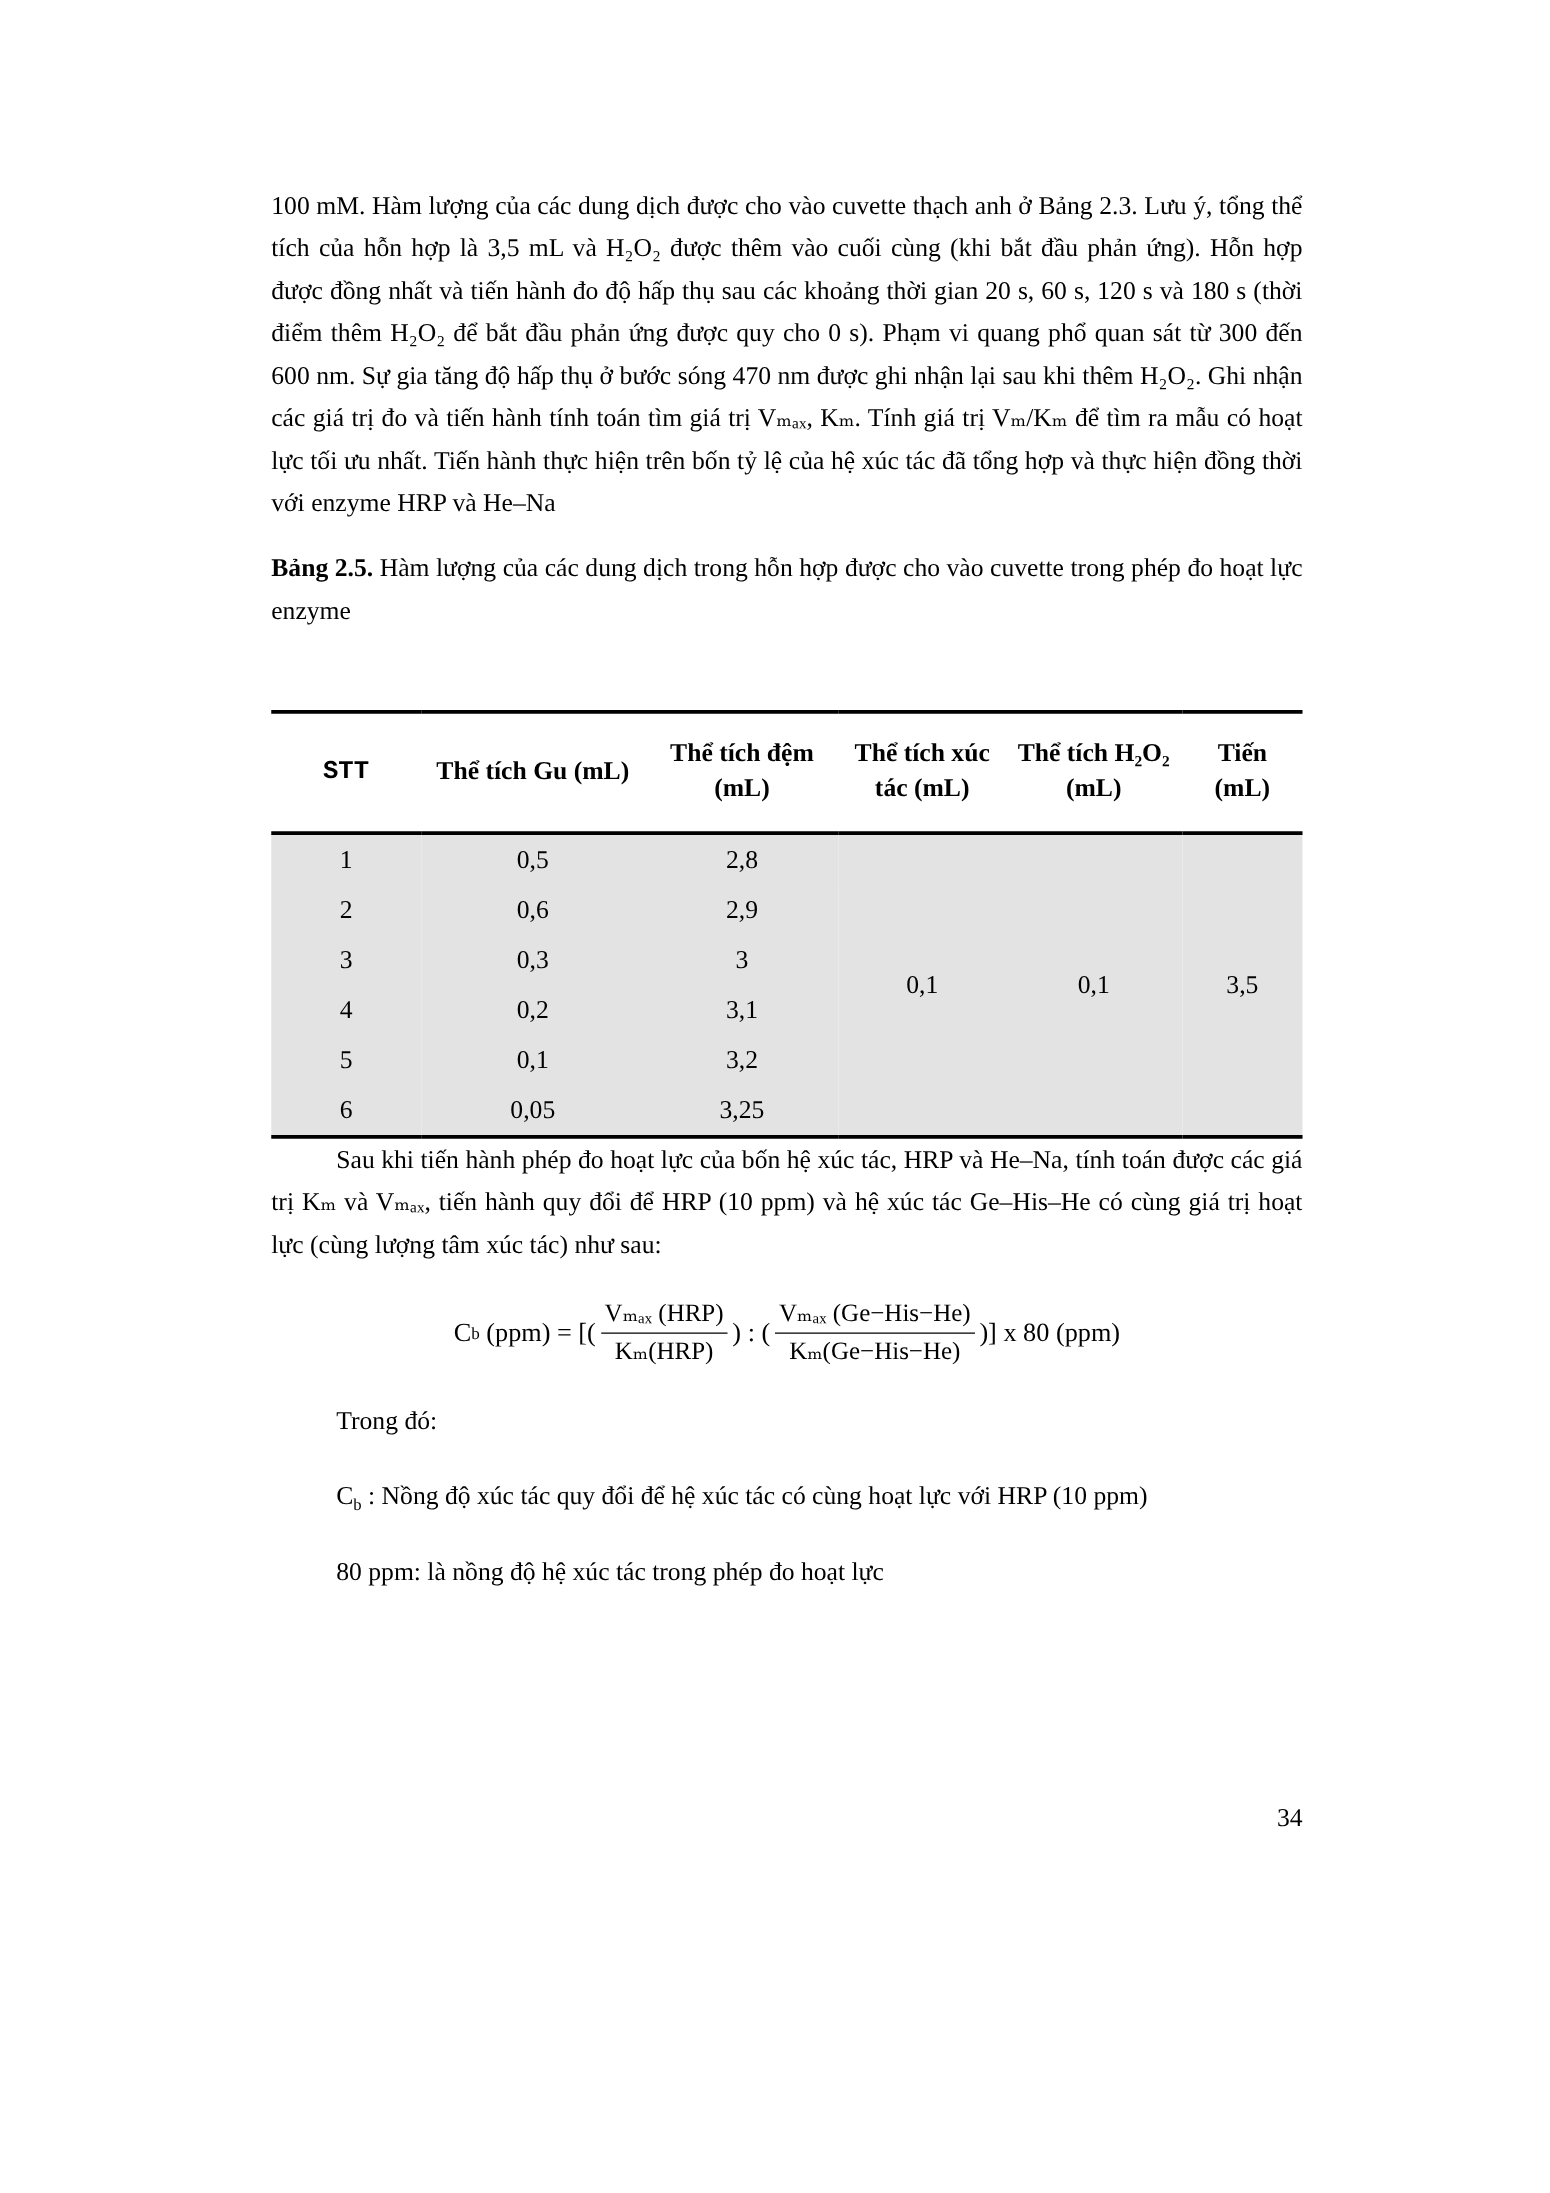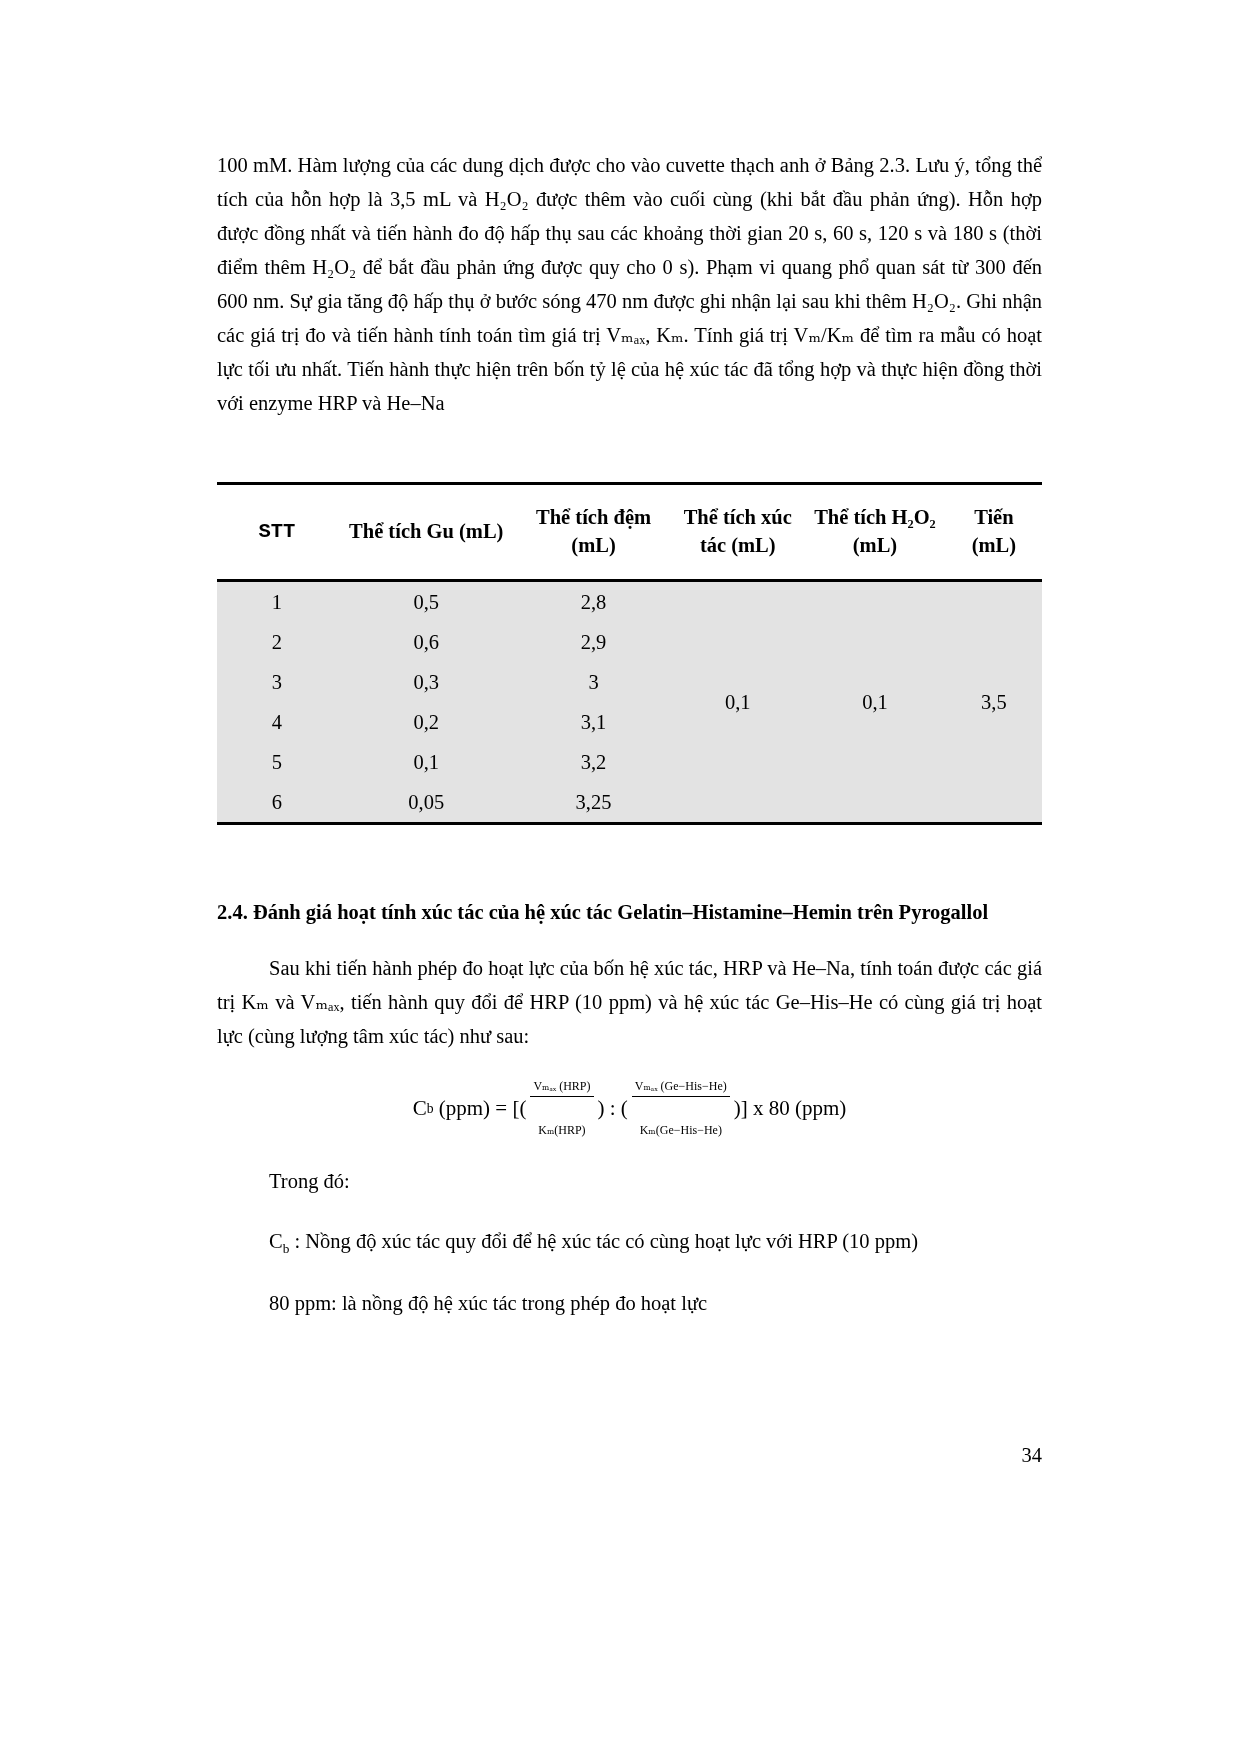--- a/index.html
+++ b/index.html
@@ -70,24 +70,23 @@
     justify-content:center;
     margin:26px 0 10px 0;
     font-size:21px;
     white-space:pre;
   }
   .formula span{ white-space:pre; }
   .frac{
     display:inline-flex;
     flex-direction:column;
     align-items:center;
-    font-size:12px;
+    font-size:20px;
     margin:0 4px;
     line-height:1.25;
-    gap:24px;
   }
   .frac .num{
     border-bottom:1.5px solid #000;
     padding:0 3px 2px 3px;
   }
   .frac .den{
     padding:2px 3px 0 3px;
   }
   .inline-block-line{
     line-height:1.66;
@@ -101,20 +100,21 @@
     top:1444px;
   }
 </style>
 </head>
 <body>
 
 <div class="page">
 
   <p class="para">100 mM. Hàm lượng của các dung dịch được cho vào cuvette thạch anh ở Bảng 2.3. Lưu ý, tổng thể tích của hỗn hợp là 3,5 mL và H₂O₂  được thêm vào cuối cùng (khi bắt đầu phản ứng). Hỗn hợp được đồng nhất và tiến hành đo độ hấp thụ sau các khoảng thời gian 20 s, 60 s, 120 s và 180 s (thời điểm thêm H₂O₂ để bắt đầu phản ứng được quy cho 0 s). Phạm vi quang phổ quan sát từ 300 đến 600 nm. Sự gia tăng độ hấp thụ ở bước sóng 470 nm được ghi nhận lại sau khi thêm H₂O₂. Ghi nhận các giá trị đo và tiến hành tính toán tìm giá trị Vₘₐₓ, Kₘ. Tính giá trị Vₘ/Kₘ để tìm ra mẫu có hoạt lực tối ưu nhất. Tiến hành thực hiện trên bốn tỷ lệ của hệ xúc tác đã tổng hợp và thực hiện đồng thời với enzyme HRP và He–Na</p>
 
+  <p class="caption"><b>Bảng 2.5.</b><span> Hàm lượng của các dung dịch trong hỗn hợp được cho vào cuvette trong phép đo hoạt lực enzyme</span></p>
 
   <table class="doc-table">
     <thead>
       <tr>
         <th class="col-stt">STT</th>
         <th class="col-gu">Thể tích Gu (mL)</th>
         <th class="col-dem">Thể tích đệm (mL)</th>
         <th class="col-xt">Thể tích xúc tác (mL)</th>
         <th class="col-h2o2">Thể tích H₂O₂ (mL)</th>
         <th class="col-tong">Tiến (mL)</th>
@@ -150,21 +150,20 @@
         <td>3,2</td>
       </tr>
       <tr>
         <td>6</td>
         <td>0,05</td>
         <td>3,25</td>
       </tr>
     </tbody>
   </table>
 
-  <p class="section-heading">2.4. Đánh giá hoạt tính xúc tác của hệ xúc tác Gelatin–Histamine–Hemin trên Pyrogallol</p>
 
   <p class="para indent">Sau khi tiến hành phép đo hoạt lực của bốn hệ xúc tác, HRP và He–Na, tính toán được các giá trị Kₘ và Vₘₐₓ, tiến hành quy đổi để HRP (10 ppm) và hệ xúc tác Ge–His–He có cùng giá trị hoạt lực (cùng lượng tâm xúc tác) như sau:</p>
 
   <div class="formula">
     <span>C</span><sub>b</sub><span> (ppm) = [(</span>
     <span class="frac">
       <span class="num">Vₘₐₓ (HRP)</span>
       <span class="den">Kₘ(HRP)</span>
     </span>
     <span>) : (</span>

